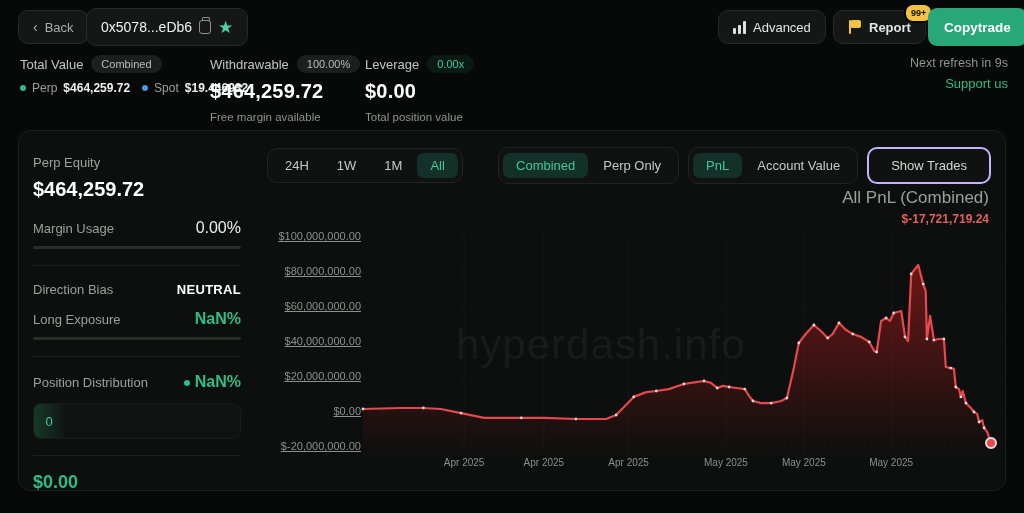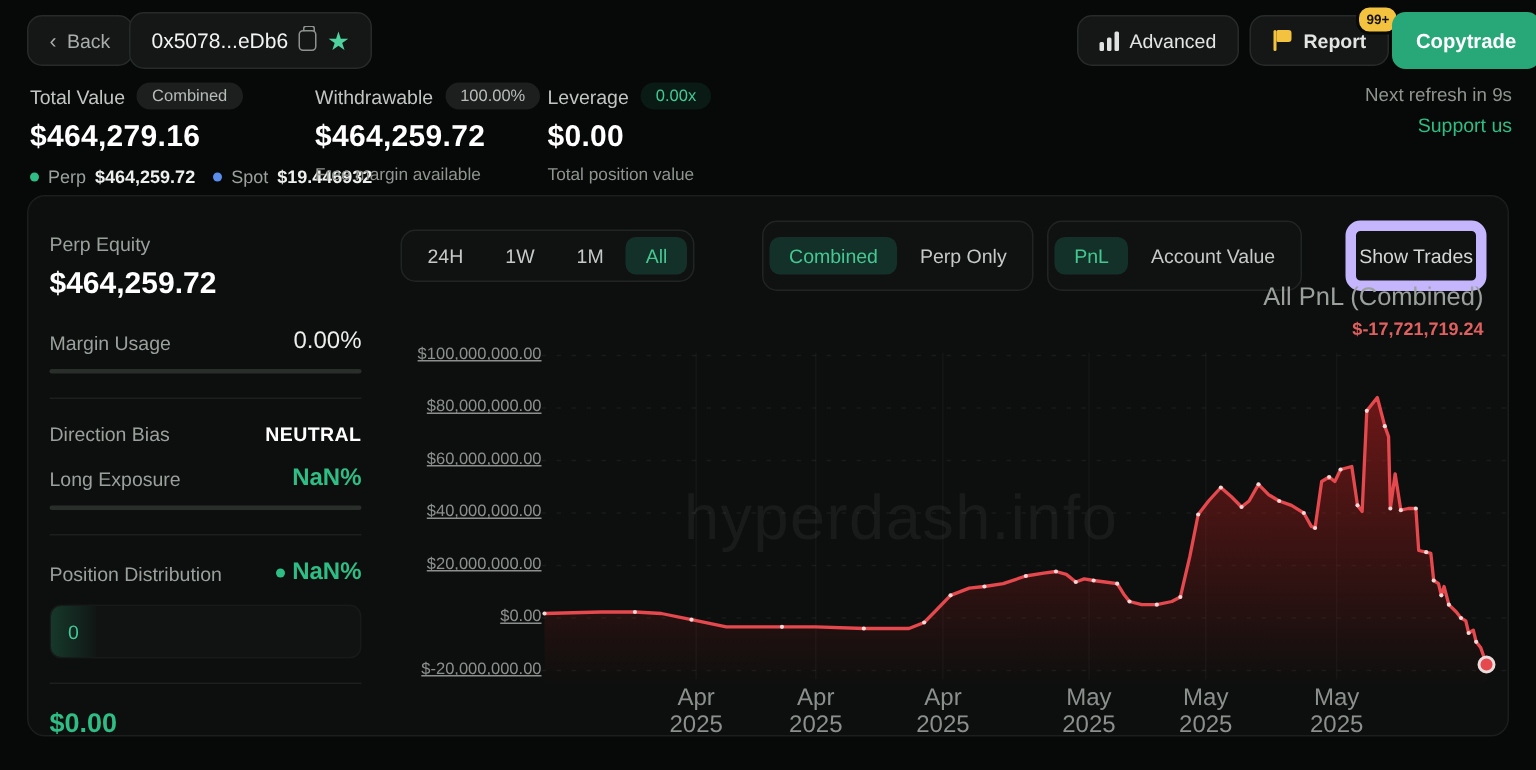--- a/index.html
+++ b/index.html
@@ -58,32 +58,32 @@
   .pos-box { margin-top:12px; height:36px; background:#101312; border:1px solid #20262366; border-radius:8px; display:flex; overflow:hidden; }
   .pos-seg { width:30px; height:100%; background:linear-gradient(90deg, rgba(46,189,133,0.22), rgba(46,189,133,0.02)); display:flex; align-items:center; justify-content:center; font-size:13px; color:#3ecb96; }
   .upnl-value { margin-top:12px; font-size:18px; font-weight:600; color:#2ebd85; }
 
   
   .controls { left:248px; right:14px; top:16px; display:flex; align-items:center; }
   .seg-group { display:inline-flex; align-items:center; gap:2px; background:#101212; border:1px solid #202423; border-radius:10px; padding:4px; }
   .seg-item { padding:5px 13px; font-size:13px; color:#c6cac7; border-radius:7px; cursor:pointer; white-space:nowrap; }
   .seg-item.selected { background:#143129; color:#43c892; font-weight:500; }
   .right-controls { margin-left:auto; display:flex; gap:9px; }
-  .show-trades { background:#101212; border:7px solid #c4b5fd; border-radius:10px; padding:9px 2px; font-size:13px; color:#d4d7d4; cursor:pointer;margin-left:20px; }
+  .show-trades { background:#101212; border:2px solid #c4b5fd; border-radius:10px; padding:9px 22px; font-size:13px; color:#d4d7d4; cursor:pointer; }
 
   
   .pnl-header { right:16px; top:57px; text-align:right; }
   .pnl-header .lab { font-size:17px; color:#9aa09c; }
   .pnl-header .val { font-size:12px; font-weight:700; color:#e0605f; margin-top:4px; }
 
   
   .y-axis { left:240px; top:98px; width:102px; height:236px; }
   .ylab { position:absolute; right:0; font-size:11px; color:#8b908d; white-space:nowrap;text-decoration:underline; }
   .x-axis { left:342px; top:326px; width:648px; height:20px; }
-  .xlab { position:absolute; top:0; width:60px; text-align:center; font-size:16px; color:#8b908d; }
+  .xlab { position:absolute; top:0; width:60px; text-align:center; font-size:10px; color:#8b908d; }
   #pnl-svg { left:342px; top:98px; }
   .watermark { left:437px; top:190px; font-size:42px; font-weight:500; color:rgba(230,235,232,0.055); letter-spacing:1px; pointer-events:none; }
 </style>
 </head>
 <body>
 
 <div class="abs pill-btn back-btn">
   <span class="back-chevron">‹</span>
   <span>Back</span>
 </div>
@@ -109,21 +109,20 @@
   <span class="report-badge">99+</span>
 </div>
 
 <button class="abs copytrade-btn">Copytrade</button>
 
 <div class="abs stat" style="left:20px;">
   <div class="stat-head">
     <span class="stat-label">Total Value</span>
     <span class="badge">Combined</span>
   </div>
-  <div class="stat-value">$464,279.16</div>
   <div class="split-row">
     <span class="dot green"></span>
     <span>Perp</span>
     <span class="split-val">$464,259.72</span>
     <span class="dot blue" style="margin-left:6px;"></span>
     <span>Spot</span>
     <span class="split-val">$19.446932</span>
   </div>
 </div>
 

